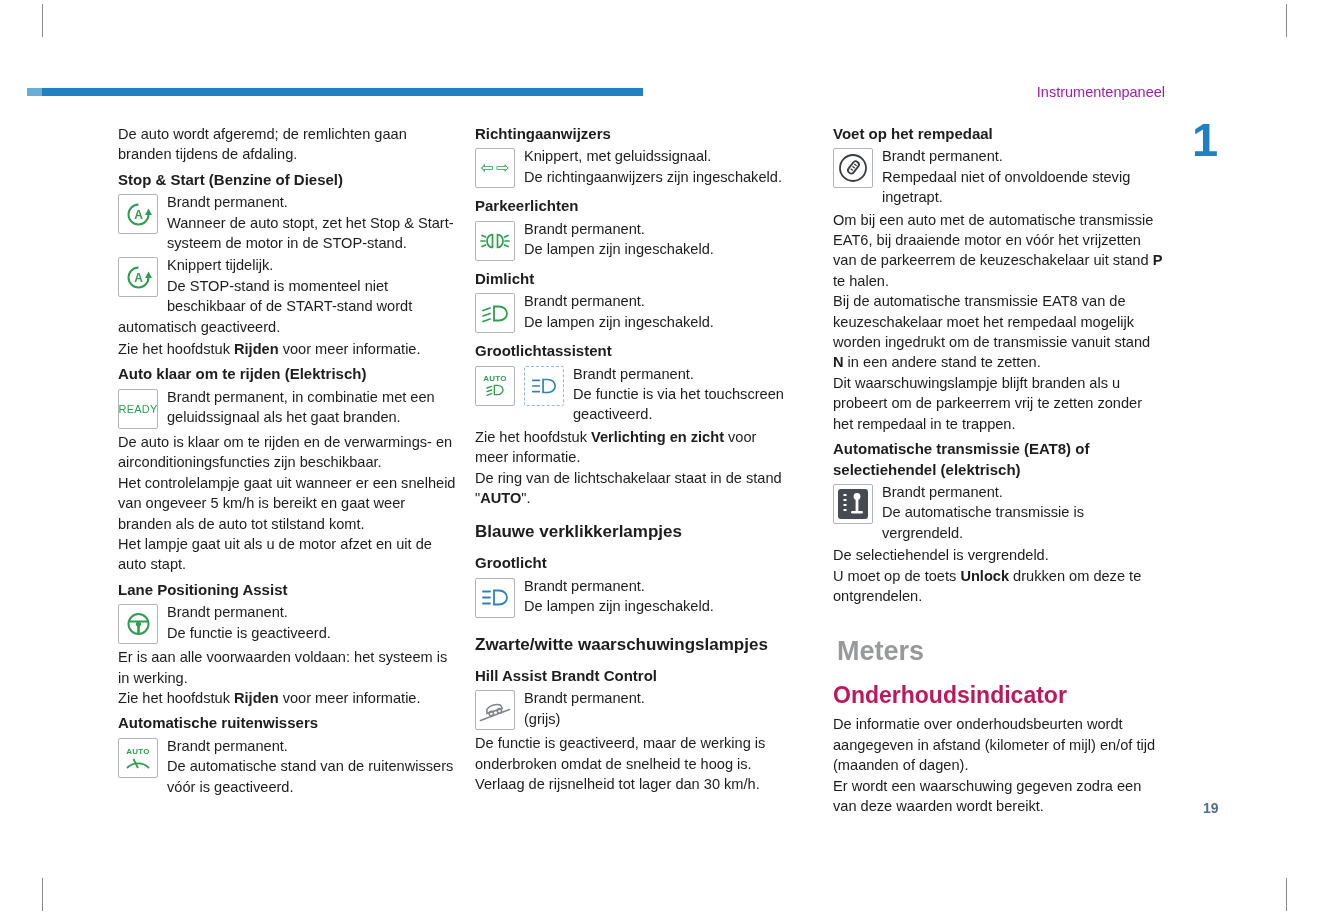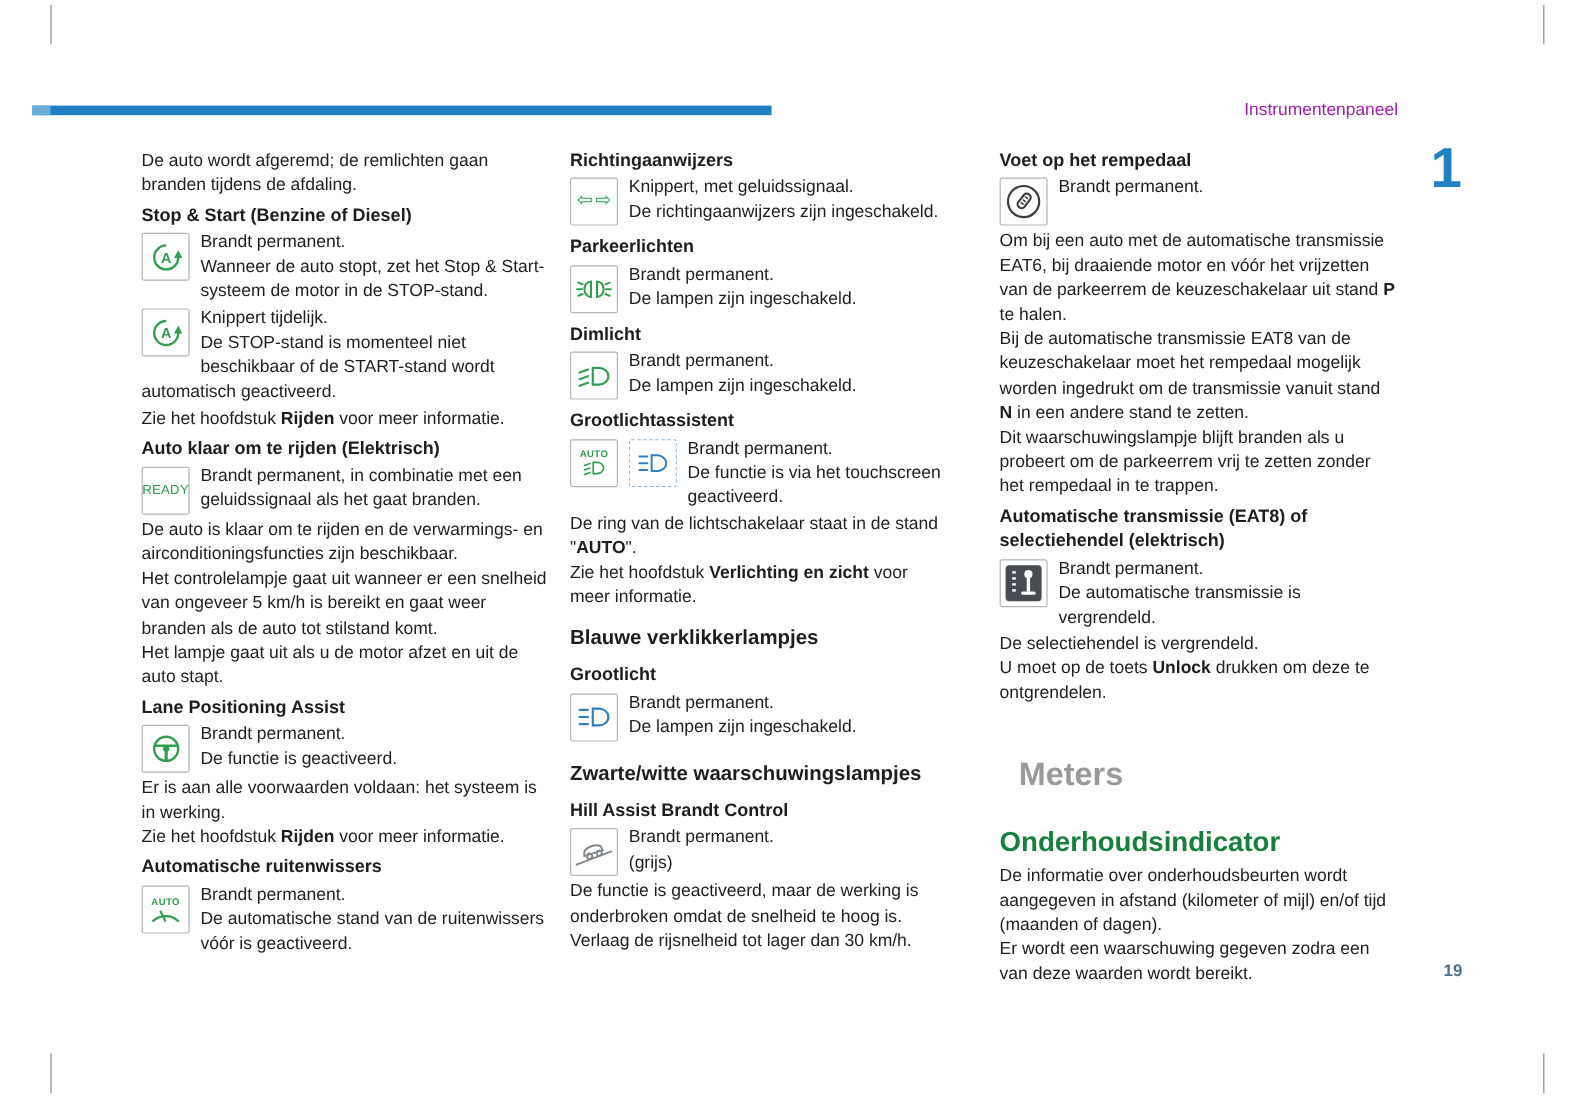--- a/index.html
+++ b/index.html
@@ -24,22 +24,22 @@
   .p{clear:both;margin:0}
   .entry{margin:2px 0 2px 0}
   .icon-box{float:left;width:38px;height:38px;border:1px solid #b0b5ba;border-radius:2px;
             margin:2px 9px 3px 0;display:flex;flex-direction:column;align-items:center;
             justify-content:center;background:#fff}
   .icon-box.dashed{border-style:dashed;border-color:#8fb9da}
   .mini-label{font-size:8px;font-weight:bold;color:#2f9e4f;line-height:9px;letter-spacing:.3px}
   .turn-glyph{font-size:16px;color:#2f9e4f;letter-spacing:2px;line-height:1;padding-left:2px}
   .ready-label{font-size:11px;font-weight:normal;color:#2f9e4f;letter-spacing:.2px}
   .b{font-weight:bold}
-  .meters{clear:both;font-size:27px;line-height:30px;color:#97999b;padding-top:26px;margin:16px}
-  .maint{clear:both;font-size:23px;line-height:27px;font-weight:bold;color:#15803d;padding-top:12px;margin:0 0 5px 0}
+  .meters{clear:both;font-size:27px;line-height:30px;color:#97999b;padding-top:26px;margin:4px}
+  .maint{clear:both;font-size:23px;line-height:27px;font-weight:bold;color:#be185d;padding-top:12px;margin:0 0 5px 0}
 </style>
 </head>
 <body>
 
 <div class="crop tl"></div>
 <div class="crop tr"></div>
 <div class="crop bl"></div>
 <div class="crop br"></div>
 
 <div class="accent">
@@ -173,22 +173,22 @@
       <svg width="28" height="20" viewBox="0 0 30 21">
         <g stroke="#2f80c2" stroke-width="1.8" fill="none" stroke-linecap="round">
           <path d="M14 3.5 L19 3.5 A8 7 0 0 1 19 17.5 L14 17.5 Z"></path>
           <path d="M10 4.5 L3 4.5 M10 10.5 L3 10.5 M10 16.5 L3 16.5"></path>
         </g>
       </svg>
     </span>
     <span>Brandt permanent.</span><br>
     <span>De functie is via het touchscreen geactiveerd.</span>
   </div>
+  <p class="p"><span>Zie het hoofdstuk </span><span class="b">Verlichting en zicht</span><span> voor meer informatie.</span></p>
   <p class="p"><span>De ring van de lichtschakelaar staat in de stand "</span><span class="b">AUTO</span><span>".</span></p>
-  <p class="p"><span>Zie het hoofdstuk </span><span class="b">Verlichting en zicht</span><span> voor meer informatie.</span></p>
 
   <h2 class="h2">Blauwe verklikkerlampjes</h2>
 
   <h3 class="h">Grootlicht</h3>
   <div class="entry">
     <span class="icon-box">
       <svg width="30" height="21" viewBox="0 0 30 21">
         <g stroke="#2f80c2" stroke-width="1.8" fill="none" stroke-linecap="round">
           <path d="M14 3.5 L19 3.5 A8 7 0 0 1 19 17.5 L14 17.5 Z"></path>
           <path d="M10 4.5 L3 4.5 M10 10.5 L3 10.5 M10 16.5 L3 16.5"></path>
@@ -230,20 +230,21 @@
         <g stroke="#3a3d40" fill="none" stroke-width="1.8">
           <circle cx="16" cy="16" r="13"></circle>
           <g transform="rotate(38 16 16)">
             <rect x="12.8" y="8.5" width="6.4" height="13.5" rx="3"></rect>
             <path d="M14.5 12 h3 M14.5 15 h3 M14.5 18 h3" stroke-width="1.3"></path>
           </g>
         </g>
       </svg>
     </span>
     <span>Brandt permanent.</span><br>
+    <span>Rempedaal niet of onvoldoende stevig ingetrapt.</span>
   </div>
   <p class="p"><span>Om bij een auto met de automatische transmissie EAT6, bij draaiende motor en vóór het vrijzetten van de parkeerrem de keuzeschakelaar uit stand </span><span class="b">P</span><span> te halen.</span></p>
   <p class="p"><span>Bij de automatische transmissie EAT8 van de keuzeschakelaar moet het rempedaal mogelijk worden ingedrukt om de transmissie vanuit stand </span><span class="b">N</span><span> in een andere stand te zetten.</span></p>
   <p class="p">Dit waarschuwingslampje blijft branden als u probeert om de parkeerrem vrij te zetten zonder het rempedaal in te trappen.</p>
 
   <h3 class="h">Automatische transmissie (EAT8) of selectiehendel (elektrisch)</h3>
   <div class="entry">
     <span class="icon-box">
       <svg width="32" height="32" viewBox="0 0 32 32">
         <rect x="1" y="1" width="30" height="30" rx="3" fill="#454b51"></rect>

